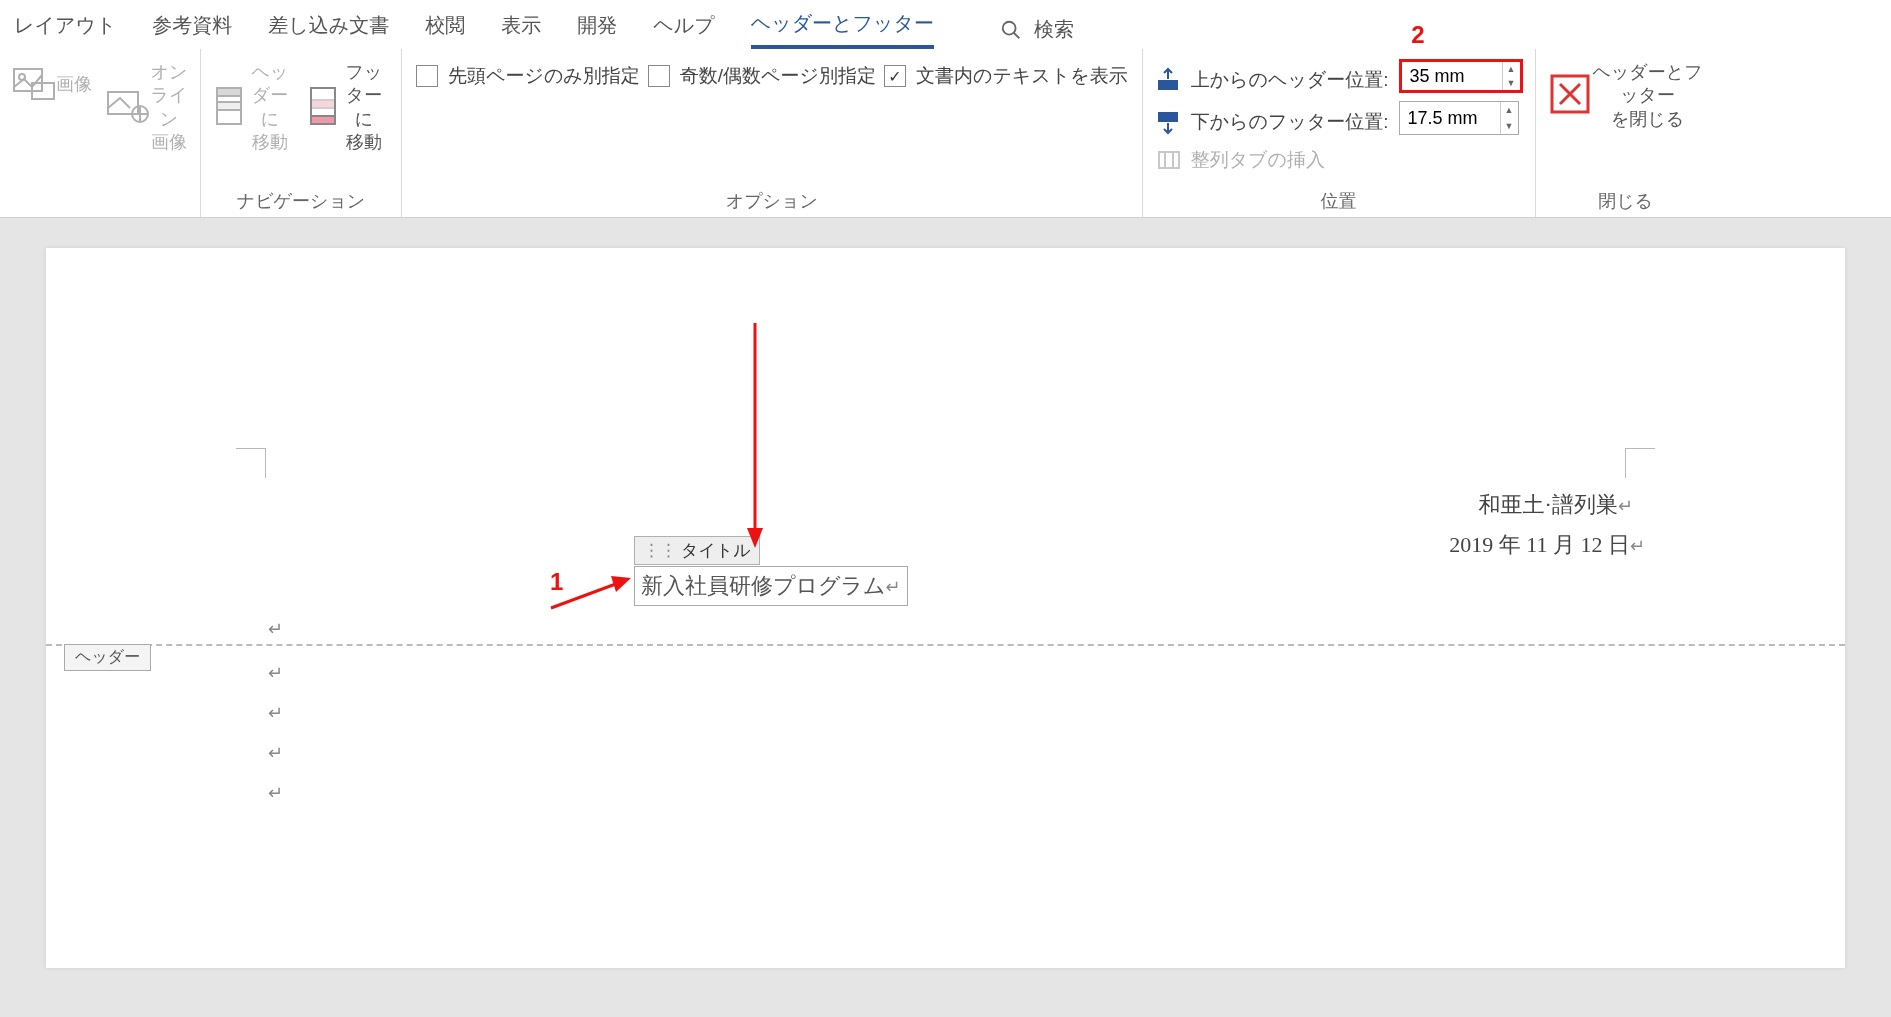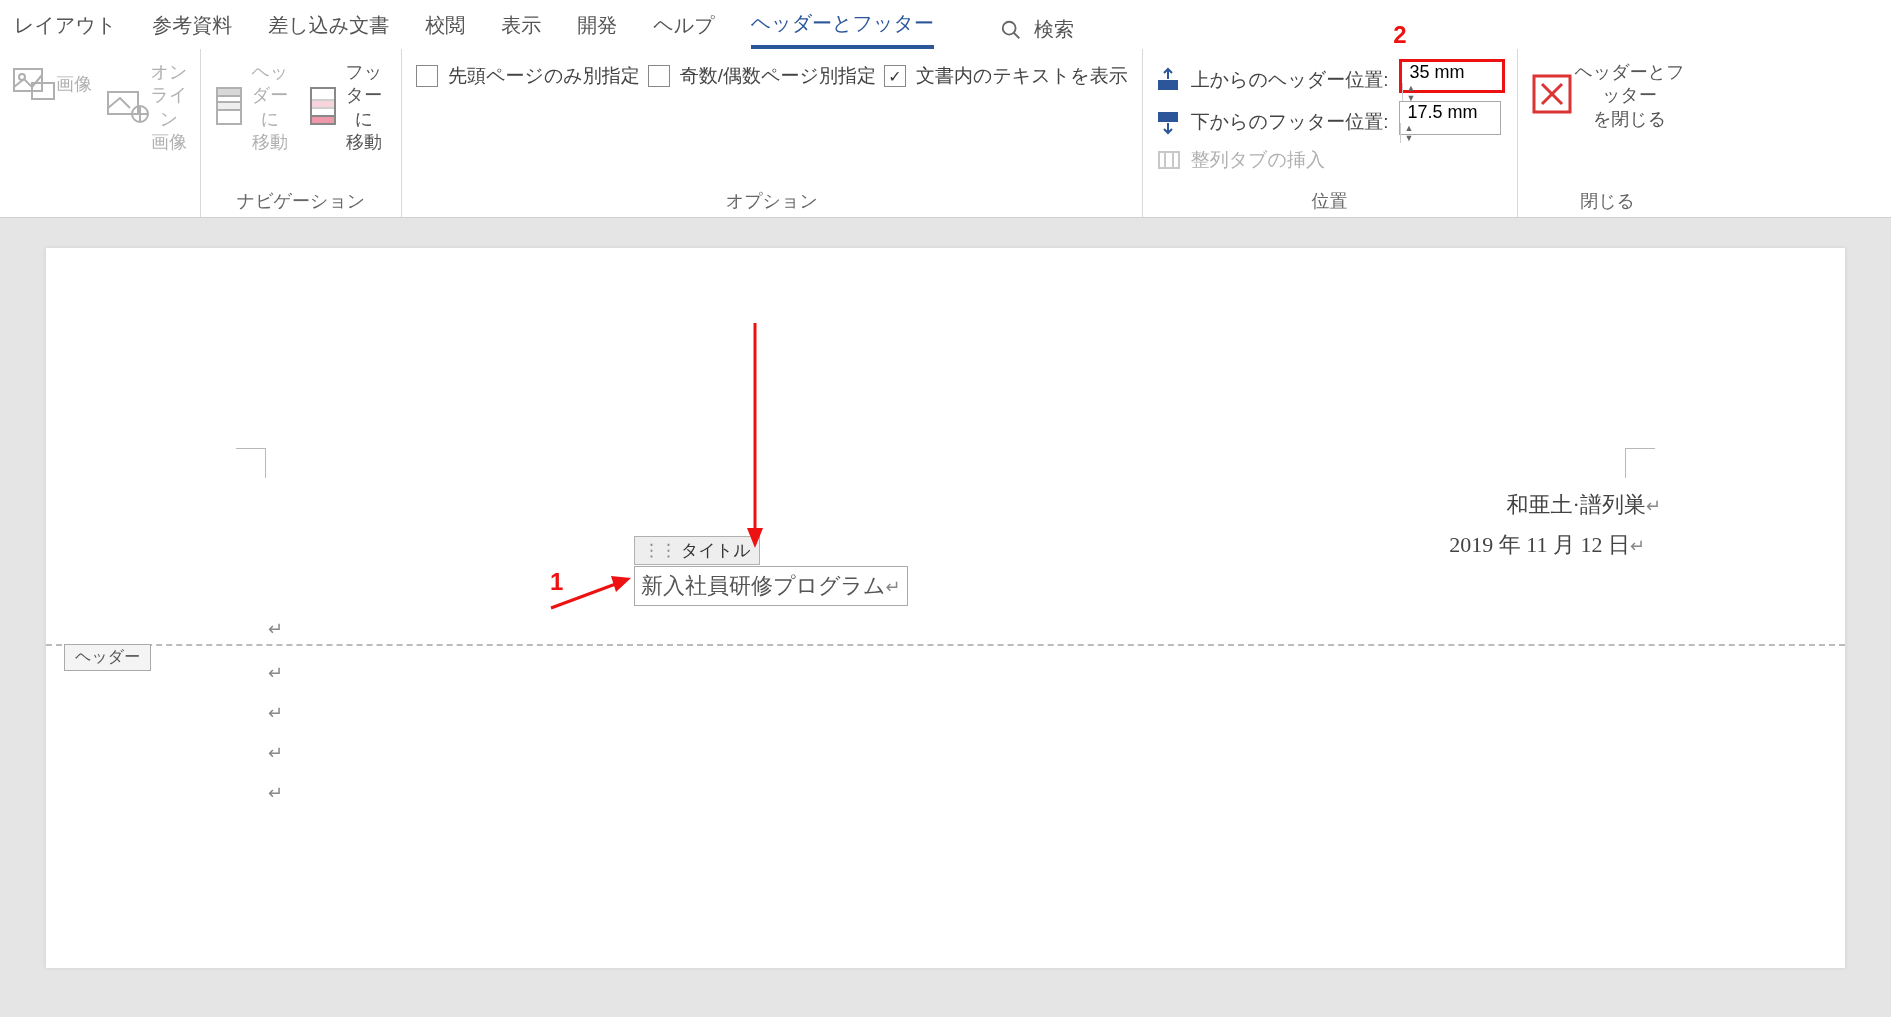--- a/index.html
+++ b/index.html
@@ -100,21 +100,20 @@
     padding: 4px 2px;
     font-size: 19px;
     color: #444;
   }
   .spinbox {
     border: 1px solid #aaa;
     display: inline-flex;
     align-items: stretch;
     height: 34px;
     background: #fff;
-    flex-direction: column;
   }
   .spinbox.highlight { border: 3px solid #e11; }
   .spinbox input {
     border: none; outline: none;
     width: 100px; padding: 0 8px;
     font-size: 18px;
     font-family: inherit;
   }
   .spinarrows {
     display: flex; flex-direction: column;
@@ -360,21 +359,21 @@
 
   </div>
 </div>
 
 <div class="document-area">
   <div class="page">
 
     <div class="margin-mark" style="top:200px; left:190px; transform:rotate(180deg);"></div>
     <div class="margin-mark right" style="top:200px; right:190px; transform:rotate(180deg);"></div>
 
-    <div class="header-text" style="top:242px; right:184px; text-align:right;">
+    <div class="header-text" style="top:242px; right:212px; text-align:right;">
       <span>和亜土·譜列巣</span><span class="para-mark">↵</span>
     </div>
     <div class="header-text" style="top:282px; right:200px; text-align:center;">
       <span>2019 年 11 月 12 日</span><span class="para-mark">↵</span>
     </div>
 
     <div class="title-tag" style="top:288px; left:588px;">
       <span style="color:#888;">⋮⋮</span>
       <span>タイトル</span>
     </div>

